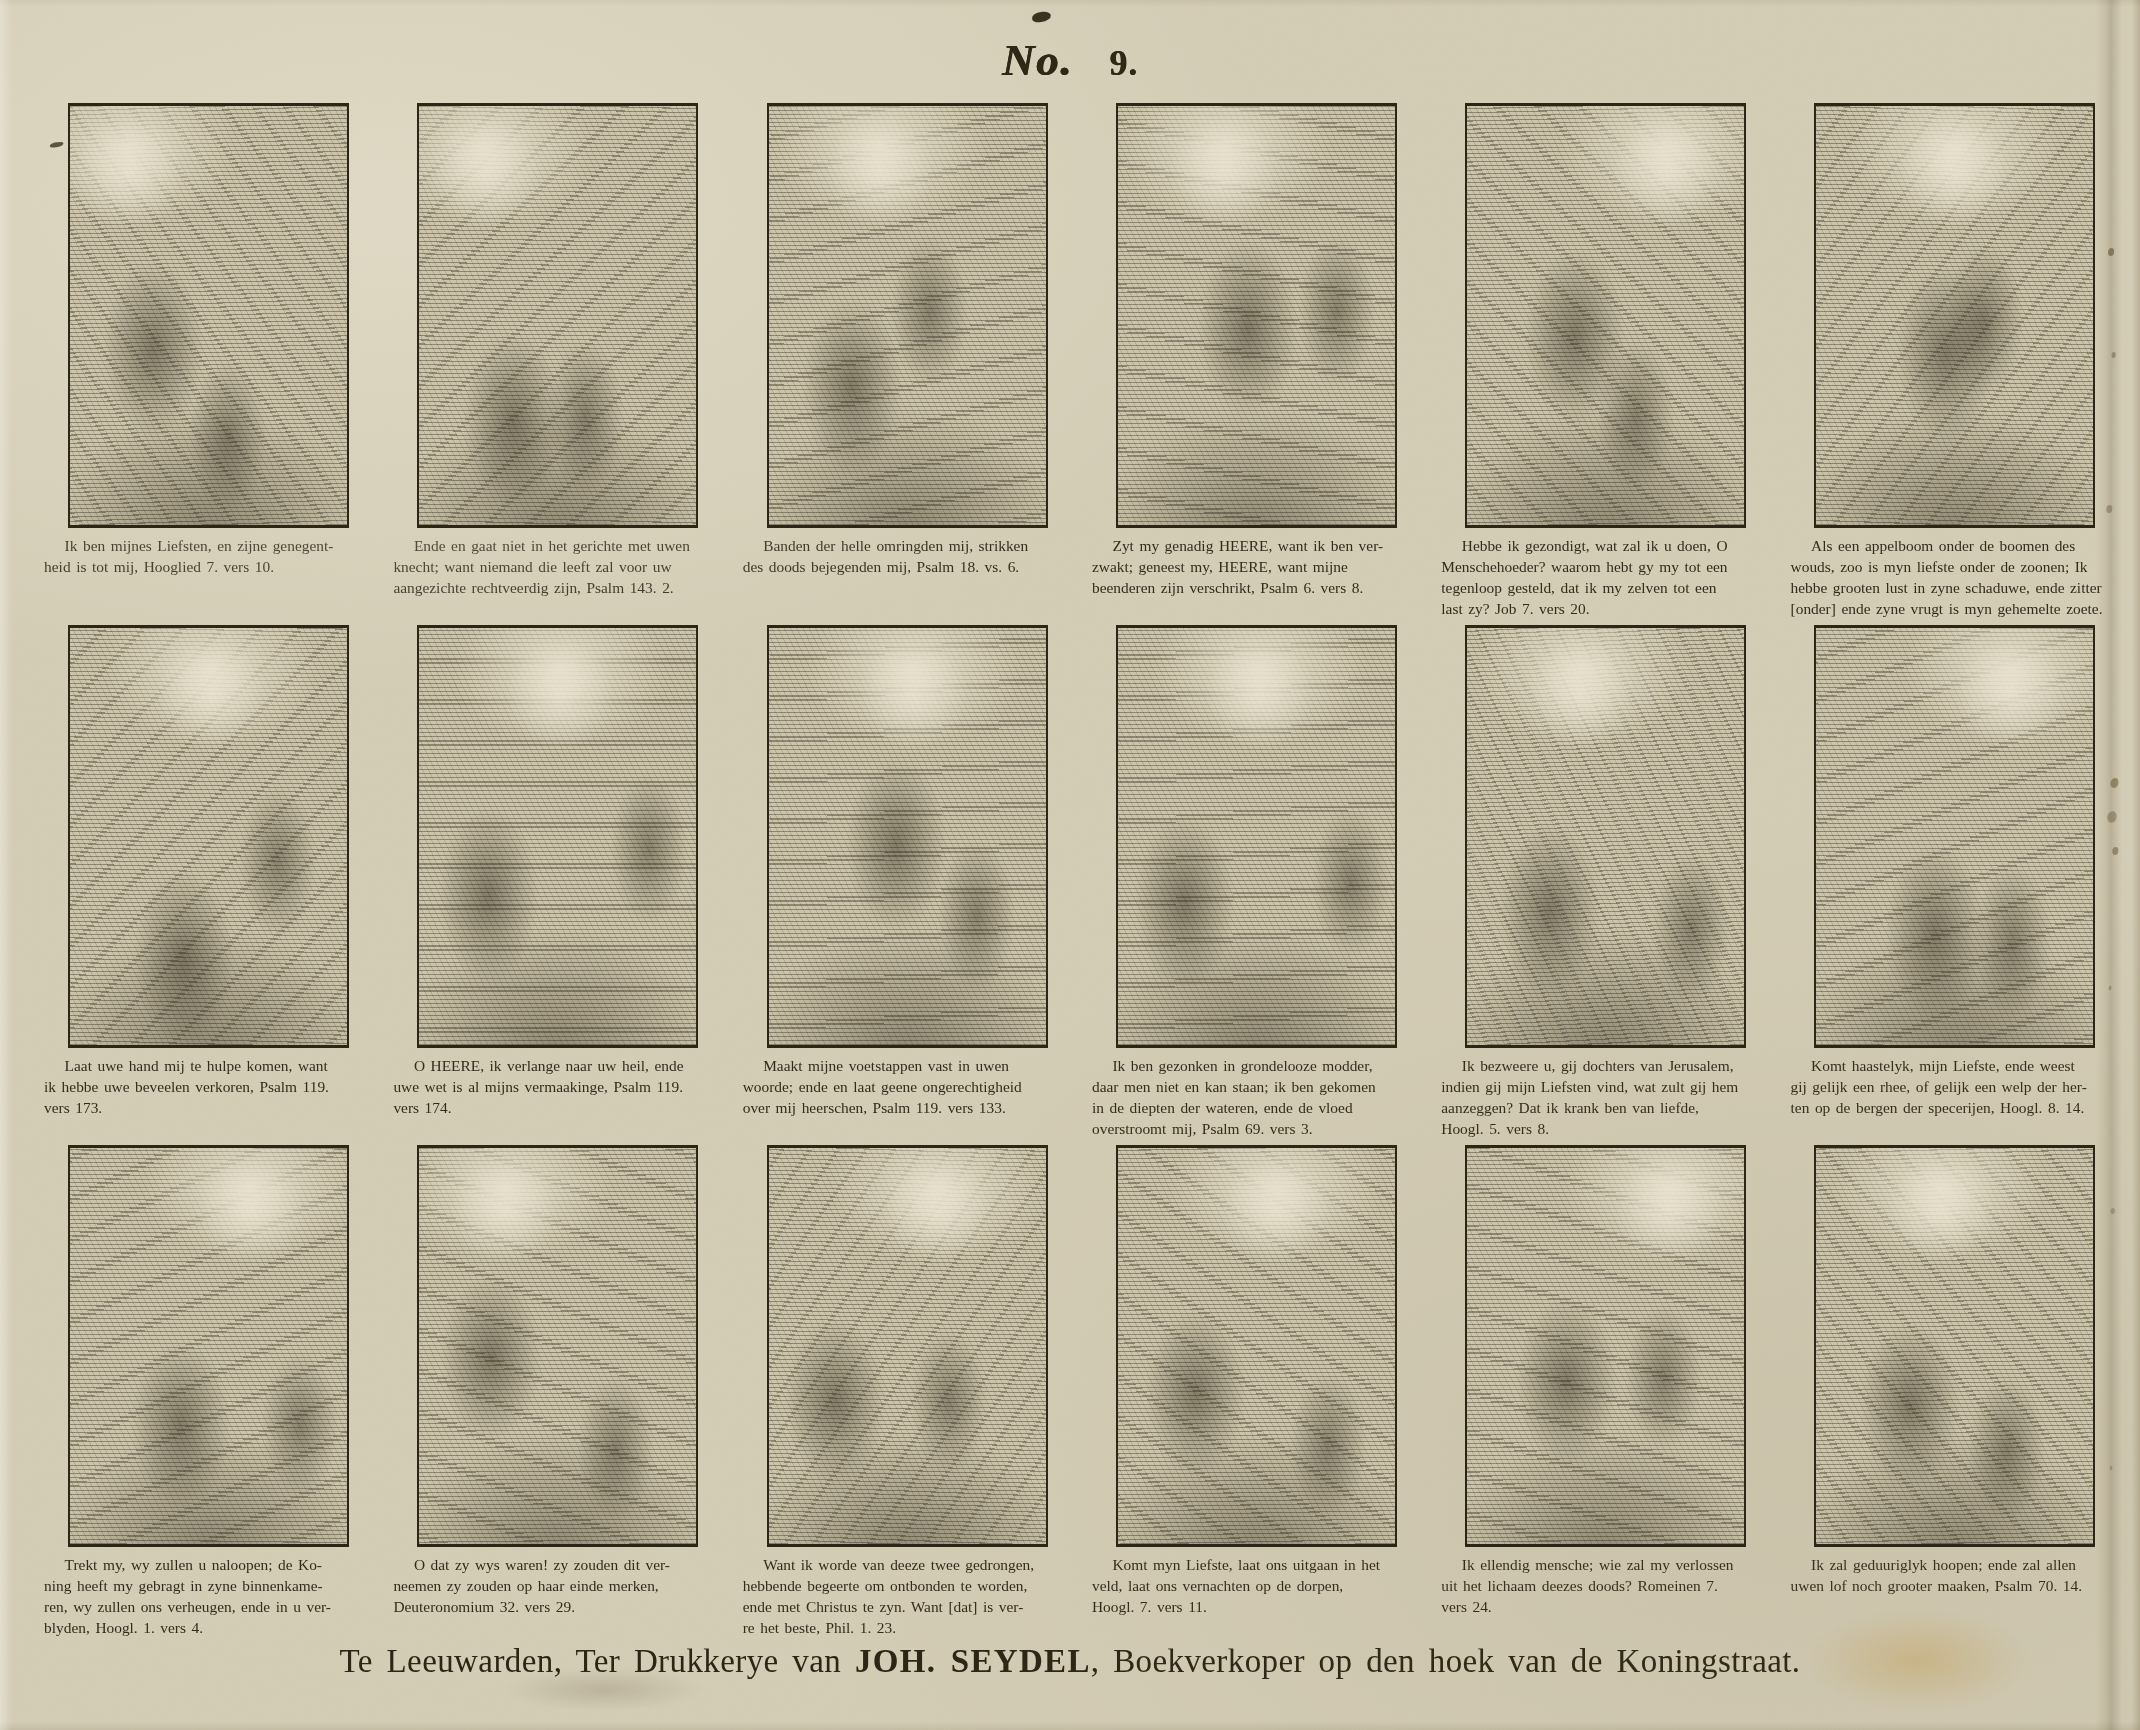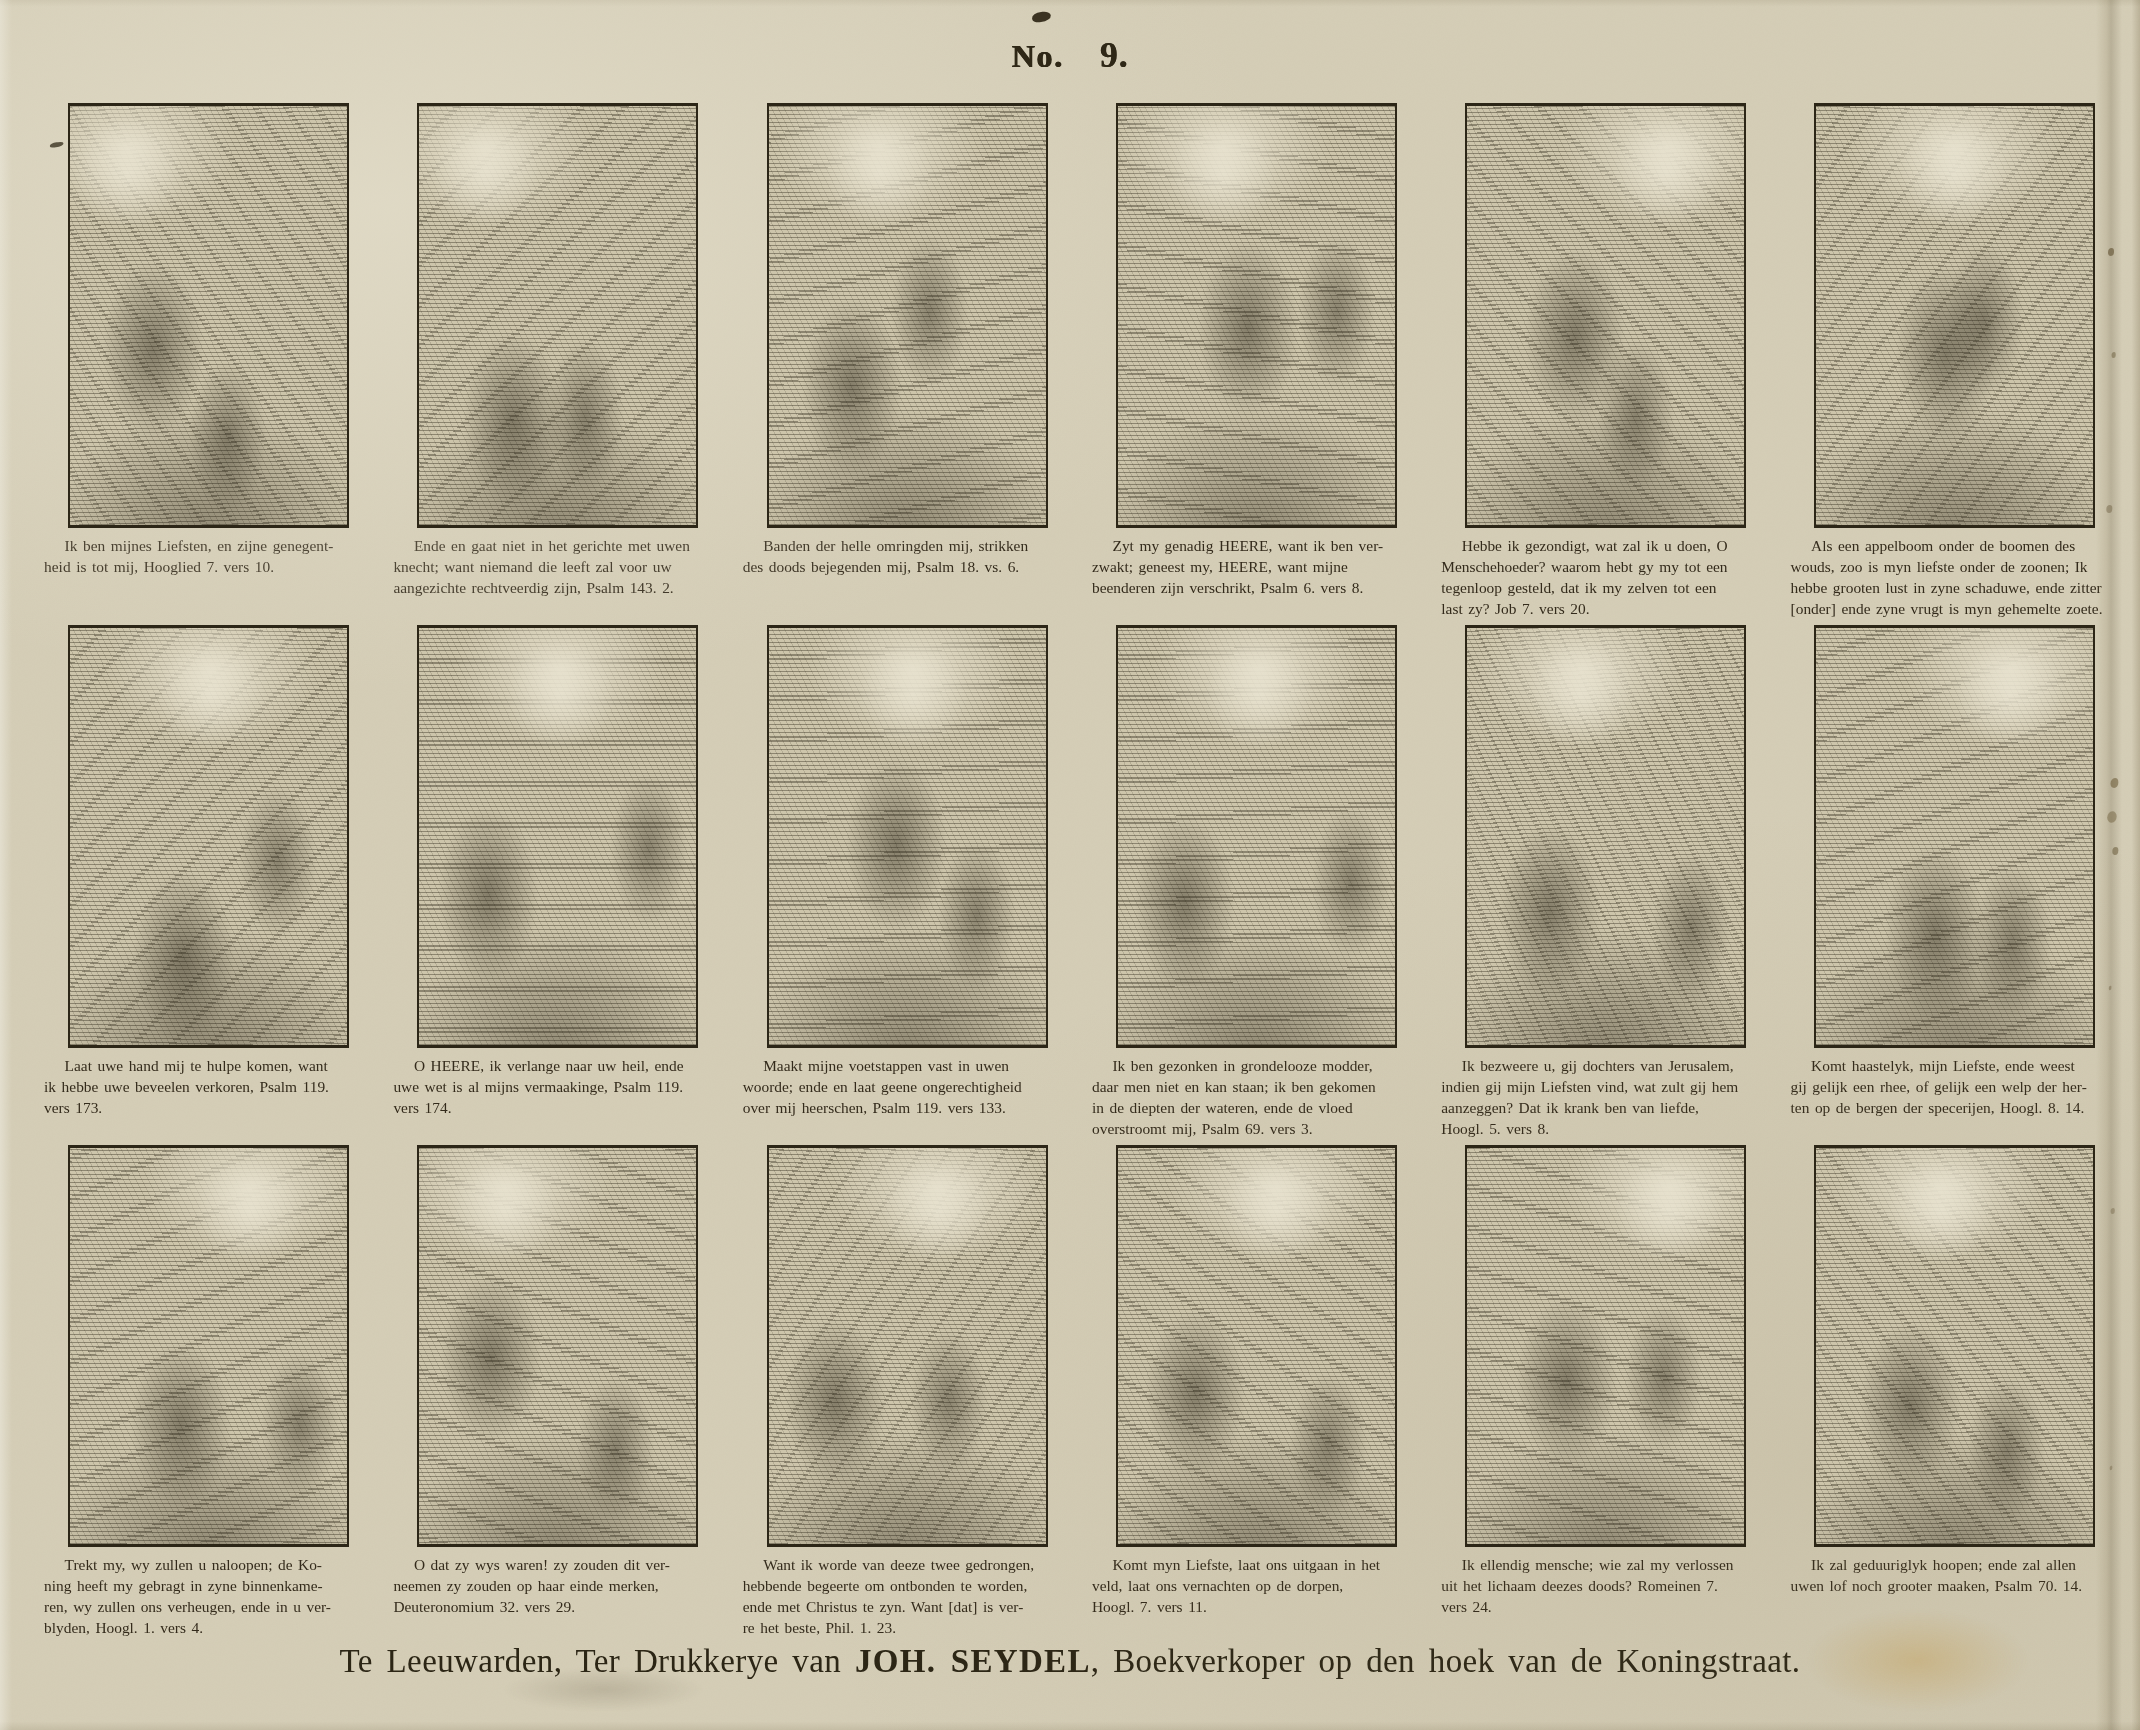--- a/index.html
+++ b/index.html
@@ -52,23 +52,24 @@
     position:absolute;left:1032px;top:12px;width:19px;height:10.3px;border-radius:55% 45% 60% 40%;
     background:#3b3322;transform:rotate(-7deg);pointer-events:none;
     box-shadow:-993px 6.8px 0 -2.6px rgba(59,51,34,.8), 822px 26px 0 -3.4px rgba(59,51,34,.45);
   }
   
   .header{
     position:relative;padding-top:34px;height:57px;
     text-align:center;letter-spacing:0.9px;
   }
   .no-label{
-    font-size:32px;font-weight:700;
+    font-size:45px;font-weight:700;
     text-shadow:0.7px 0 currentColor, 0 0.4px currentColor;
     letter-spacing:1.7px;
+    font-style:italic;
   }
   .no-value{font-size:36px;font-weight:700;margin-left:36px;text-shadow:0.4px 0 currentColor;}
   
   .grid{
     display:grid;
     grid-template-columns:repeat(6, 339px);
     column-gap:10.3px;row-gap:3.4px;
     padding:12px 24px 0 39px;
   }
   .panel{margin:0;display:flex;flex-direction:column;align-items:center;}

